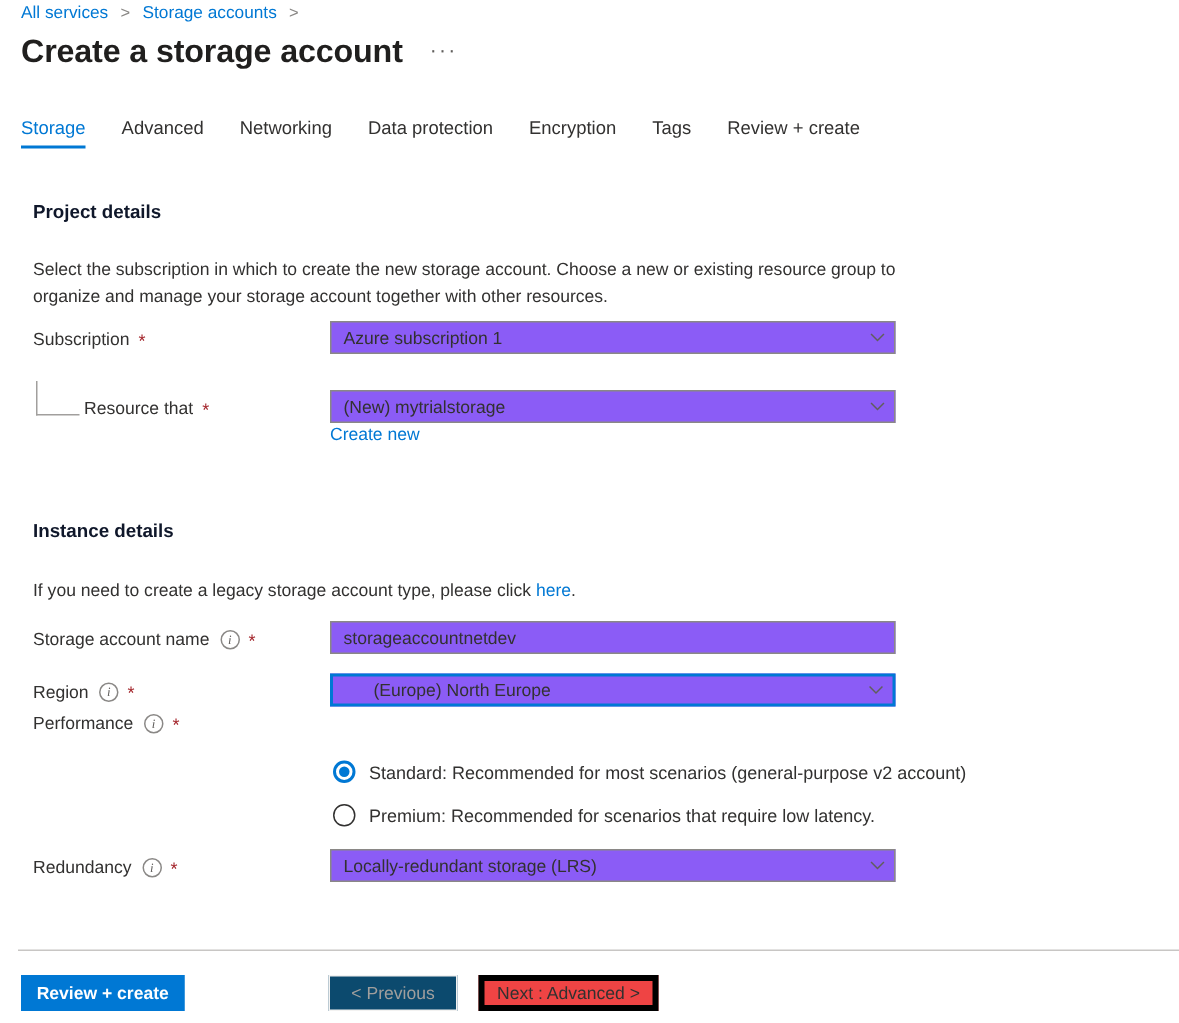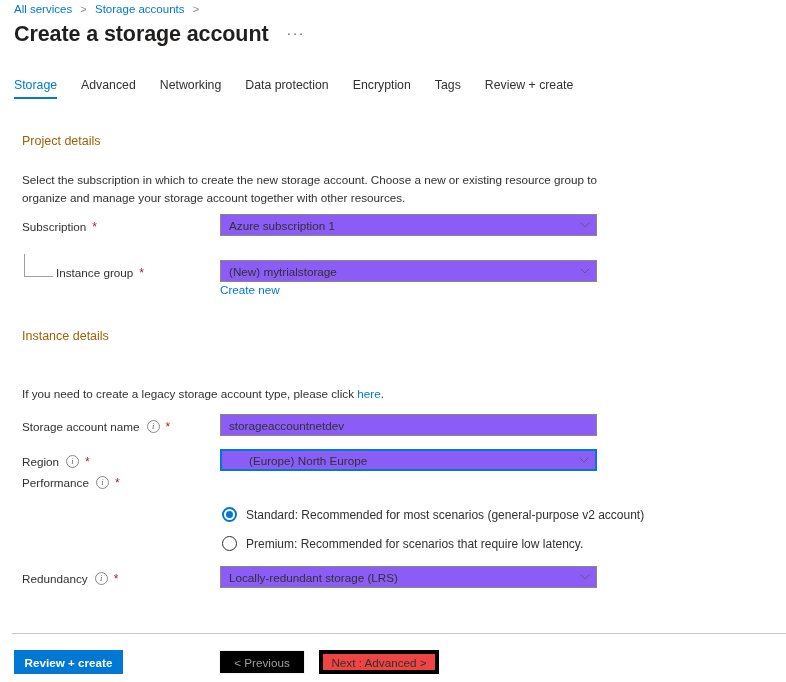--- a/index.html
+++ b/index.html
@@ -96,22 +96,22 @@
   .form {
     position: absolute;
     left: 0;
     top: 0;
     width: 786px;
   }
   .section-head {
     position: absolute;
     left: 22px;
     font-size: 12.5px;
-    font-weight: 400;
-    color: #a16207;
+    font-weight: 700;
+    color: #0f172a;
   }
   .section-desc {
     position: absolute;
     left: 22px;
     font-size: 11.7px;
     color: #323130;
     line-height: 18px;
     width: 575px;
   }
   .field-label {
@@ -269,21 +269,21 @@
     cursor: pointer;
     white-space: nowrap;
   }
   .btn-primary {
     background: #0078d4;
     color: #ffffff;
     font-weight: 600;
     border: 1px solid #0078d4;
   }
   .btn-disabled {
-    background: #000000;
+    background: #0c4a6e;
     color: #a19f9d;
     border: 1px solid #f3f2f1;
     cursor: default;
   }
   .btn-default {
     background: #ef4444;
     color: #323130;
     border: 4px solid #000000;
     text-align: center;
   }
@@ -326,34 +326,34 @@
     <span class="val">Azure subscription 1</span>
     <span class="chev">
       <svg width="10" height="7" viewBox="0 0 10 7">
           <path d="M0.7 0.7 L5 5 L9.3 0.7" stroke="#605e5c" stroke-width="1" fill="none"></path>
         </svg>
     </span>
   </div>
 
   <div class="tree-connector" style="top:254px"></div>
   <div class="field-label" style="top:266px; left:56px">
-    <span>Instance group</span>
+    <span>Resource that</span>
     <span class="req">*</span>
   </div>
   <div class="control" style="top:260px">
     <span class="val">(New) mytrialstorage</span>
     <span class="chev">
       <svg width="10" height="7" viewBox="0 0 10 7">
           <path d="M0.7 0.7 L5 5 L9.3 0.7" stroke="#605e5c" stroke-width="1" fill="none"></path>
         </svg>
     </span>
   </div>
   <a class="link" style="left:220px; top:283px">Create new</a>
 
-  <div class="section-head" style="top:329px">Instance details</div>
+  <div class="section-head" style="top:347px">Instance details</div>
   <div class="section-desc" style="top:385px">
     <span>If you need to create a legacy storage account type, please click </span><a class="link" style="position:static">here</a><span>.</span>
   </div>
 
   <div class="field-label" style="top:420px">
     <span>Storage account name</span>
     <span class="info-icon"></span>
     <span class="req">*</span>
   </div>
   <div class="control" style="top:414px">

